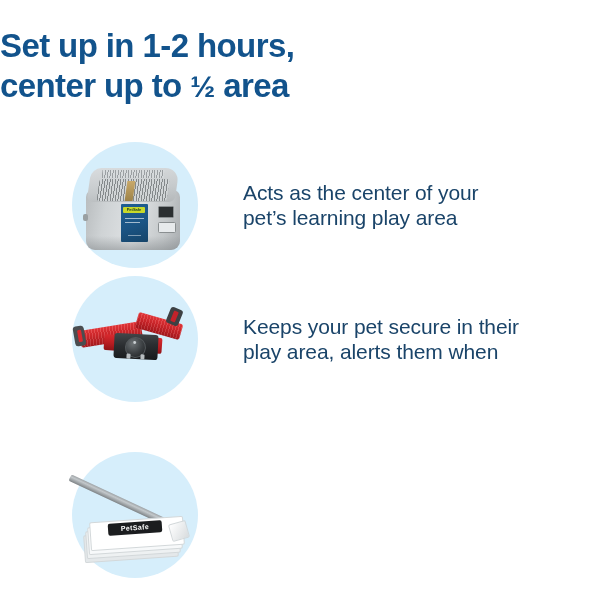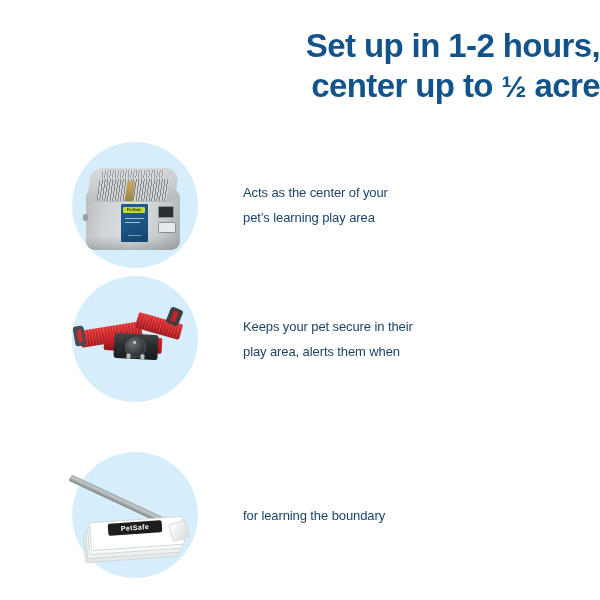--- a/index.html
+++ b/index.html
@@ -20,21 +20,21 @@
     background: #ffffff;
     box-sizing: border-box;
   }
 
   
   .headline {
     position: absolute;
     left: 0;
     top: 26px;
     width: 600px;
-    text-align: right;
+    text-align: left;
     color: #12538c;
     font-weight: bold;
     font-size: 33px;
     line-height: 40px;
     letter-spacing: -0.6px;
   }
   .headline .hl-line {
     display: block;
     white-space: nowrap;
   }
@@ -77,21 +77,21 @@
     position: relative;
     width: 190px;
     height: 130px;
   }
 
   .feature-text {
     flex: 1 1 auto;
     padding-left: 53px;
     padding-right: 30px;
     color: #1a4469;
-    font-size: 13px;
+    font-size: 21px;
     line-height: 25px;
     letter-spacing: -0.1px;
   }
   .feature-text .ln {
     display: block;
     white-space: nowrap;
   }
 
   
   .tx-wrap {
@@ -409,21 +409,21 @@
     border-radius: 2px;
   }
 </style>
 </head>
 <body>
 
 <div class="infographic">
 
   <div class="headline">
     <span class="hl-line">Set up in 1-2 hours,</span>
-    <span class="hl-line"><span>center up to </span><span class="frac">½</span><span> acre</span></span>
+    <span class="hl-line"><span>center up to </span><span class="frac">½</span><span> area</span></span>
   </div>
 
   <div class="feature feature-1">
     <div class="media">
       <div class="circle-bg"></div>
       <div class="art">
         <div class="tx-wrap">
           <div class="tx-body"></div>
           <div class="tx-top"></div>
           <div class="tx-vent-2"></div>
@@ -483,17 +483,16 @@
             <div class="flag-sheet fs2"></div>
             <div class="flag-sheet fs3"></div>
             <div class="flag-sheet fs4"></div>
             <div class="flag-corner"></div>
             <div class="flag-logo">PetSafe</div>
           </div>
         </div>
       </div>
     </div>
     <div class="feature-text">
-      <span class="ln">for learning the boundary</span>
     </div>
   </div>
 
 </div>
 
 </body></html>

